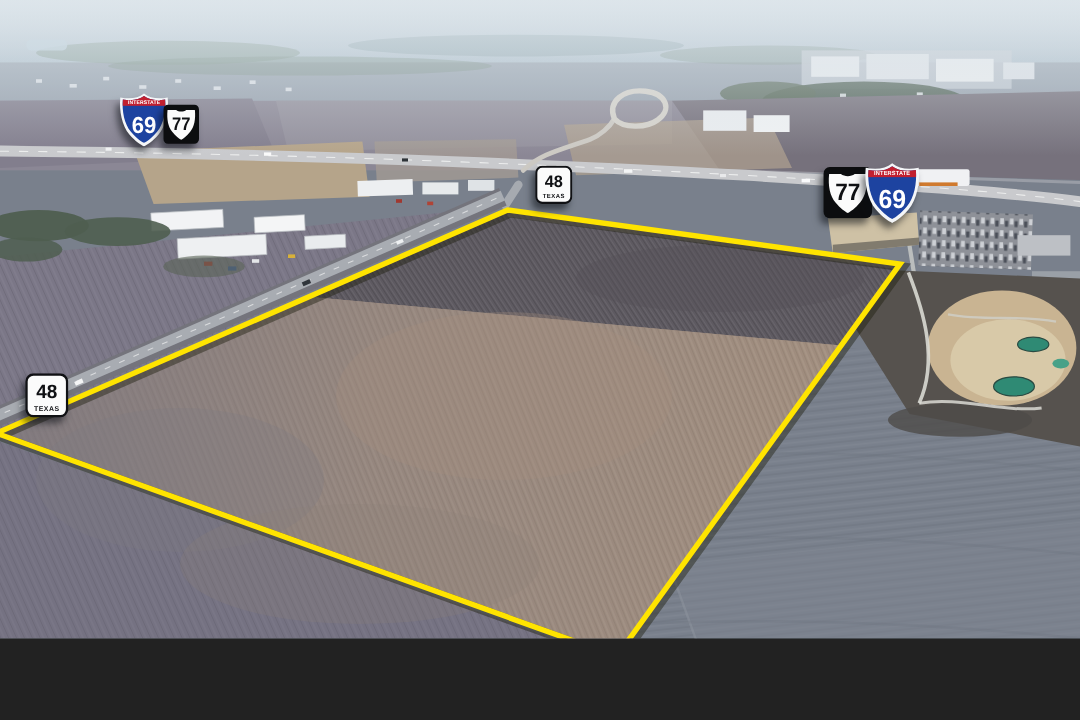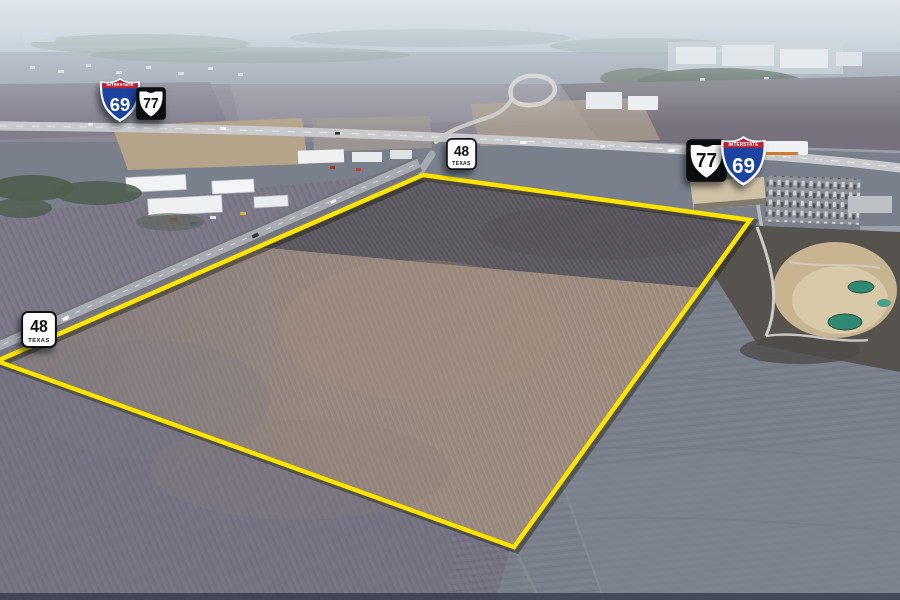--- a/index.html
+++ b/index.html
@@ -1,17 +1,17 @@
 <!DOCTYPE html>
 <html><head>
 <meta charset="utf-8">
 <style>
   html,body{margin:0;padding:0;background:#222;}
   .stage{
-    position:relative;width:900px;height:600px;overflow:hidden;
+    position:relative;width:900px;height:532px;overflow:hidden;
     background:#79808c;font-family:"Liberation Sans",sans-serif;
   }
   .scene-svg{position:absolute;left:0;top:0;width:900px;height:600px;display:block;}
   .shield-layer{position:absolute;left:0;top:0;width:900px;height:600px;pointer-events:none;}
   .shield{position:absolute;filter:drop-shadow(-3px 5px 3px rgba(10,12,18,0.55));}
   .shield svg{display:block;width:100%;height:100%;}
 </style>
 </head>
 <body>
 

